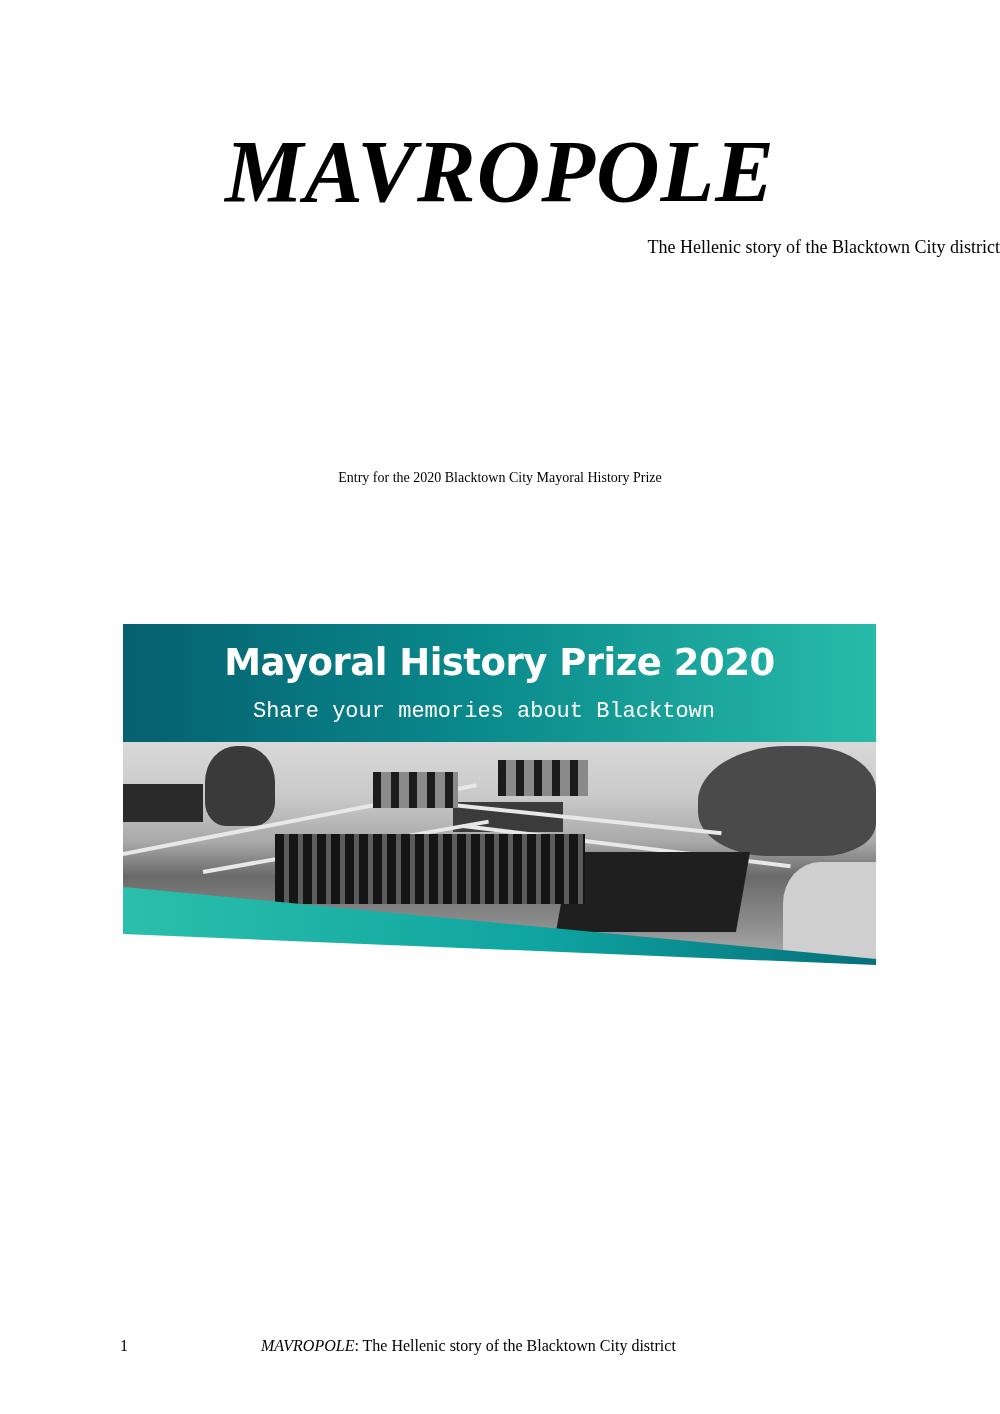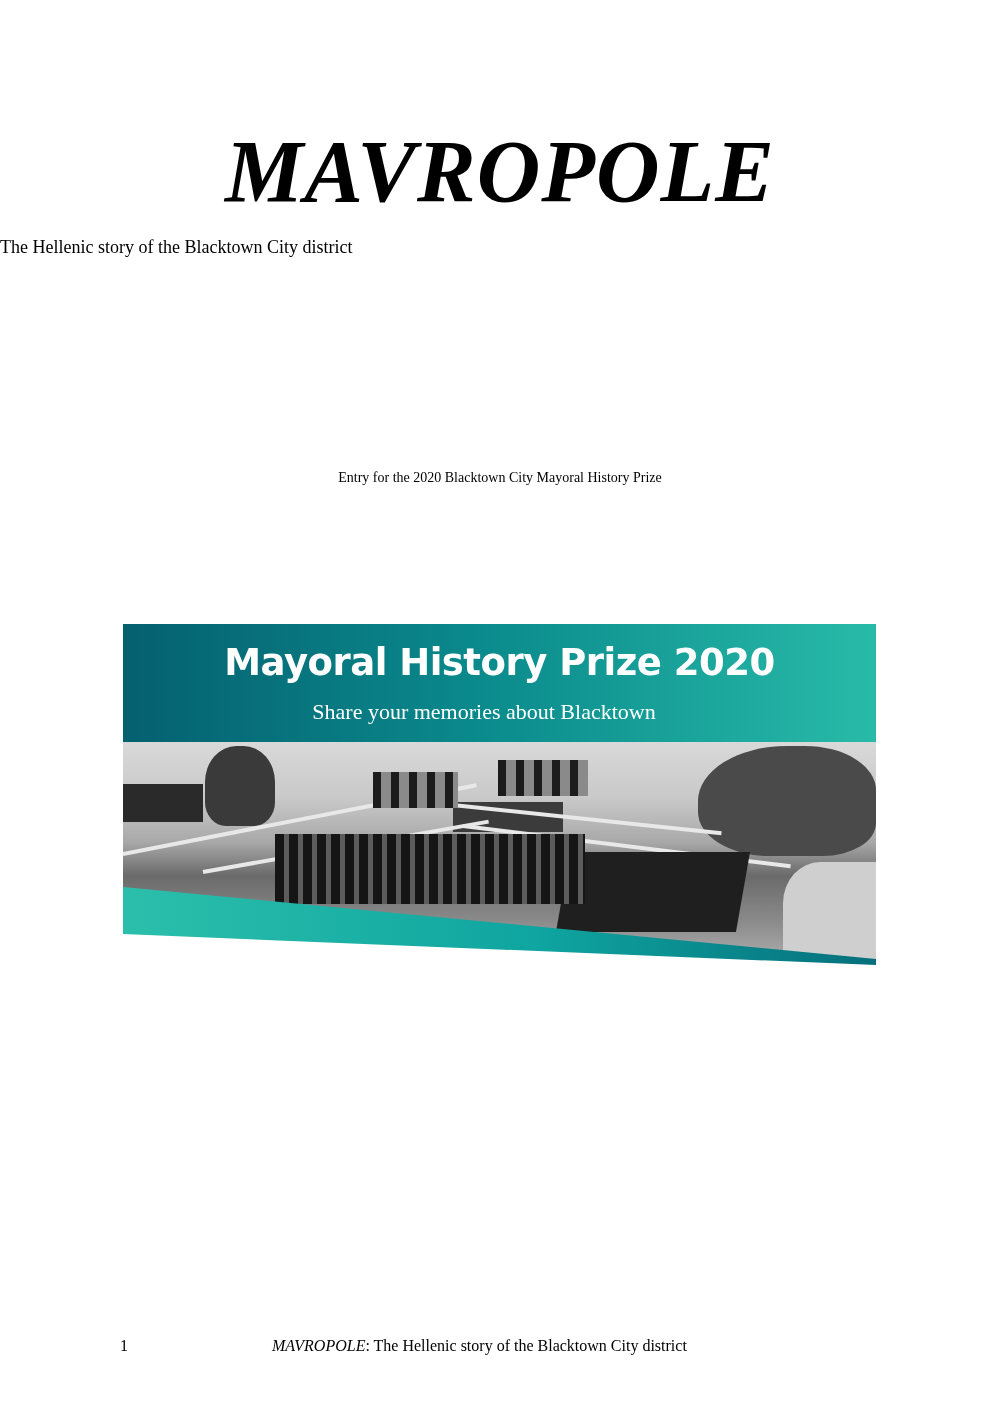--- a/index.html
+++ b/index.html
@@ -1,45 +1,45 @@
 <!DOCTYPE html>
 <html><head>
 <meta charset="utf-8">
 <style>
   html, body { margin:0; padding:0; background:#ffffff; }
   body { width:1000px; height:1414px; position:relative; overflow:hidden;
          font-family:"Liberation Serif","DejaVu Serif",serif; color:#000; }
   .title { position:absolute; left:0; width:1000px; top:122px; text-align:center;
            font-size:88px; font-weight:bold; font-style:italic; line-height:100px; letter-spacing:1px; }
-  .subtitle { position:absolute; left:0; width:1000px; top:236px; text-align:left;
+  .subtitle { position:absolute; left:0; width:1000px; top:236px; text-align:right;
               font-size:18px; line-height:22px; }
   .entry { position:absolute; left:0; width:1000px; top:467px; text-align:center;
            font-size:14px; line-height:22px; }
   .banner { position:absolute; left:123px; top:624px; width:753px; height:341px; overflow:hidden; background:#fff; }
   .banner-head { position:absolute; left:0; top:0; width:753px; height:118px;
                  background:linear-gradient(90deg,#05606f 0%,#0a8a8c 45%,#2bbfab 100%);padding-left:38px; }
   .banner-title { position:absolute; left:0; width:753px; top:16px; text-align:center; color:#fff;
                   font-family:"DejaVu Sans","Liberation Sans",sans-serif; font-weight:bold; font-size:37px; line-height:46px; letter-spacing:-0.5px; }
   .banner-sub { position:absolute; left:0; width:722px; top:74px; text-align:center; color:#fff;
-                font-family:Liberation Serif, serif; font-size:22px; line-height:28px; }
+                font-family:Liberation Mono, monospace; font-size:22px; line-height:28px; }
   .photo { position:absolute; left:0; top:118px; width:753px; height:223px;
            background:linear-gradient(180deg,#d9d9d9 0%,#c9c9c9 25%,#a8a8a8 45%,#6a6a6a 60%,#8a8a8a 80%,#b0b0b0 100%); }
   .fence-left { position:absolute; left:0; top:42px; width:80px; height:38px; background:#2a2a2a; }
   .tree-left { position:absolute; left:82px; top:4px; width:70px; height:80px; border-radius:45% 45% 30% 30%; background:#3a3a3a; }
   .tree-right { position:absolute; left:575px; top:4px; width:178px; height:110px; border-radius:50% 40% 30% 40%; background:#4a4a4a; }
   .bridge-deck { position:absolute; left:330px; top:60px; width:110px; height:30px; background:#3b3b3b; }
   .rail { position:absolute; height:4px; background:#e8e8e8; transform-origin:left center; }
   .bridge-body { position:absolute; left:440px; top:110px; width:180px; height:80px; background:#1f1f1f;
                  transform:skewX(-10deg); }
   .crowd { position:absolute; height:70px; background:repeating-linear-gradient(90deg,#151515 0 9px,#5c5c5c 9px 14px); }
   .crowd-top { position:absolute; height:36px; background:repeating-linear-gradient(90deg,#1c1c1c 0 8px,#8a8a8a 8px 18px); }
   .bottom-right { position:absolute; left:660px; top:120px; width:93px; height:103px; background:#cfcfcf; border-radius:40% 0 0 0; }
   .wedge { position:absolute; left:0; top:0; width:753px; height:341px; }
   .footer-num { position:absolute; left:120px; top:1336px; font-size:16px; line-height:20px; }
-  .footer-text { position:absolute; left:272px; top:1336px; font-size:16px; line-height:20px; }
+  .footer-text { position:absolute; left:261px; top:1336px; font-size:16px; line-height:20px; }
   .footer-text i { font-style:italic; }
 </style>
 </head>
 <body>
 
 <div class="title">MAVROPOLE</div>
 <div class="subtitle">The Hellenic story of the Blacktown City district</div>
 <div class="entry">Entry for the 2020 Blacktown City Mayoral History Prize</div>
 
 <div class="banner">

